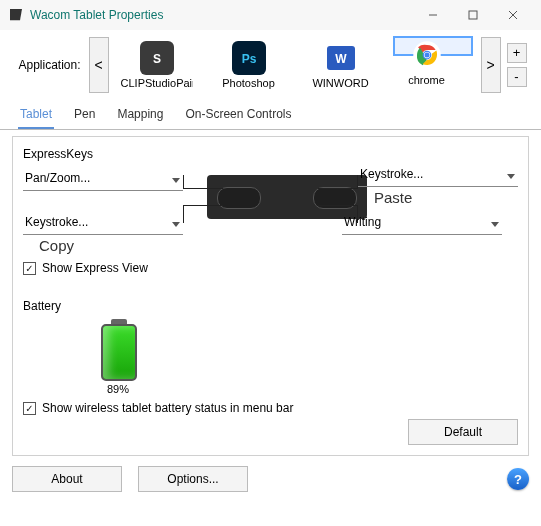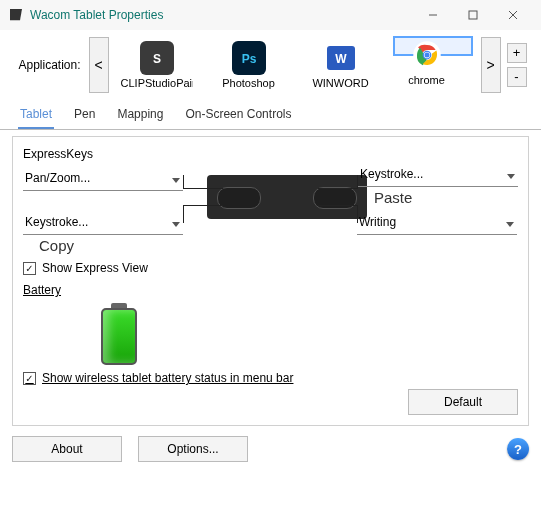--- a/index.html
+++ b/index.html
@@ -28,25 +28,25 @@
 .sel { flex:1; height:20px; border:none; border-bottom:1px solid #888; background:transparent; padding:0 14px 0 2px; appearance:none; position:relative;}
 .sel-wrap { position:relative; width:160px; }
 .sel-wrap::after { content:""; position:absolute; right:3px; top:7px; border-left:4px solid transparent; border-right:4px solid transparent; border-top:5px solid #555;}
 .tablet-img { position:absolute; left:184px; top:8px; width:160px; height:44px; background:#2a2a2a; border-radius:4px; }
 .tablet-img::before, .tablet-img::after { content:""; position:absolute; top:12px; width:42px; height:20px; border:1px solid #555; border-radius:10px; background:#1f1f1f;}
 .tablet-img::before{ left:10px;} .tablet-img::after{ right:10px;}
 .connector { position:absolute; border-top:1px solid #222; border-left:1px solid #222; border-right:1px solid #222;}
 .ek-left-top { position:absolute; left:0; top:4px; }
 .ek-left-bot { position:absolute; left:0; top:48px; }
 .ek-right-top { position:absolute; right:0; top:0; }
-.ek-right-bot { position:absolute; right:1px; top:48px; }
+.ek-right-bot { position:absolute; right:16px; top:48px; }
 .sublabel { font-size:15px; color:#333; padding:2px 0 0 16px;}
 .chk-row { display:flex; align-items:center; gap:6px; margin-top:6px;}
 .chk { width:13px; height:13px; border:1px solid #555; display:flex; align-items:center; justify-content:center; font-size:10px; color:#222;}
-.battery-box { margin-top:8px;text-decoration:underline;}
+.battery-box { margin-top:24px;}
 .batt-icon { width:44px; height:62px; margin:6px 0 2px 74px; position:relative;}
 .batt-icon .cap{ position:absolute; top:0; left:14px; width:16px; height:6px; background:#666; border-radius:2px 2px 0 0;}
 .batt-icon .body{ position:absolute; top:5px; left:4px; right:4px; bottom:0; border:2px solid #555; border-radius:5px; background:linear-gradient(#3bdc2a,#17a308); box-shadow: inset 6px 0 10px rgba(255,255,255,.35);}
 .batt-pct { margin-left:84px; font-size:11px;}
 .default-row { display:flex; justify-content:flex-end; margin-top:4px;}
 .btn { height:26px; padding:0 20px; border:1px solid #bbb; background:#f4f4f4; min-width:110px; text-align:center; line-height:24px;}
 .footer { display:flex; align-items:center; gap:16px; padding:10px 12px;}
 .footer .spacer{flex:1;}
 .help { width:22px; height:22px; border-radius:50%; background:linear-gradient(#4aa3ff,#1860c8); color:#fff; display:flex; align-items:center; justify-content:center; font-weight:bold; font-size:13px; box-shadow:0 1px 2px rgba(0,0,0,.3);}
 </style>
@@ -176,20 +176,21 @@
     <span class="chk">✓</span>
     <span>Show Express View</span>
   </div>
 
   <div class="battery-box">
     <div class="section-title">Battery</div>
     <div class="batt-icon">
         <div class="cap"></div>
         <div class="body"></div>
       </div>
+    <div class="batt-pct">89%</div>
     <div class="chk-row">
       <span class="chk">✓</span>
       <span>Show wireless tablet battery status in menu bar</span>
     </div>
   </div>
 
   <div class="default-row">
     <div class="btn">Default</div>
   </div>
 </div>

